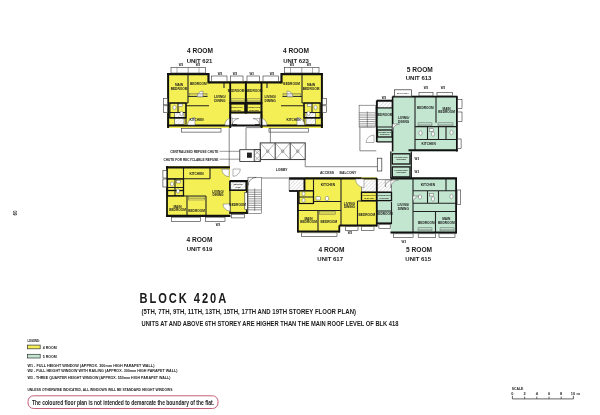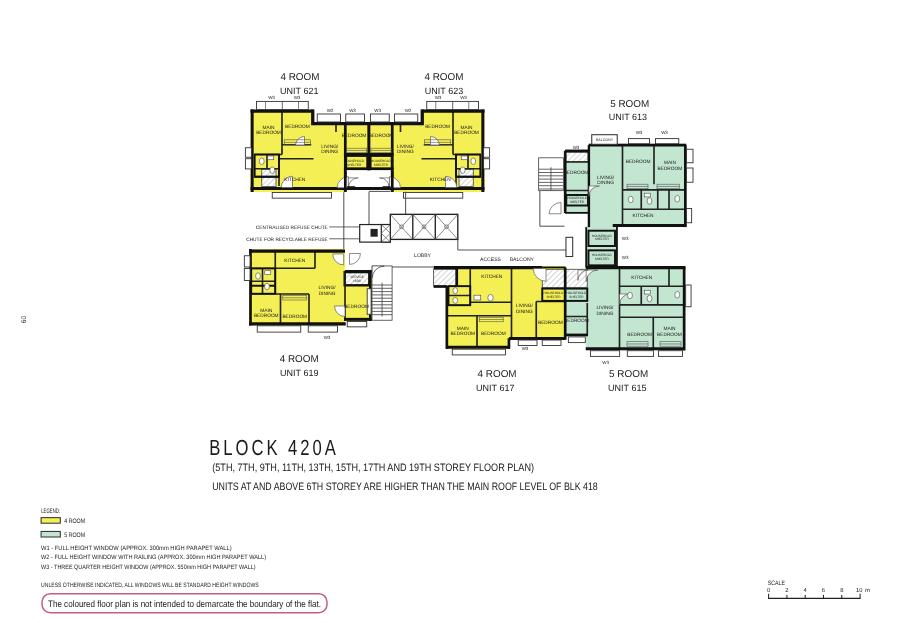--- a/index.html
+++ b/index.html
@@ -1,17 +1,17 @@
 <!DOCTYPE html>
 <html><head>
 <meta charset="utf-8">
 <style>
 html,body{margin:0;padding:0;background:#fff;}
 #page{width:600px;height:415px;position:relative;overflow:hidden;background:#fff;
-font-family:"Liberation Sans",sans-serif;}
+font-family:"Liberation Sans",sans-serif;font-weight:bold;}
 svg text{font-family:"Liberation Sans",sans-serif;fill:#1a1a1a;}
 </style>
 </head>
 <body>
 <div id="page">
 <svg width="600" height="415" viewBox="0 0 600 415">
 <defs>
 <pattern id="hatch" width="2.6" height="2.6" patternUnits="userSpaceOnUse" patternTransform="rotate(45)">
 <rect width="2.6" height="2.6" fill="#ffffff"></rect>
 <line x1="0" y1="0" x2="0" y2="2.6" stroke="#8a8a8a" stroke-width="0.5"></line>

